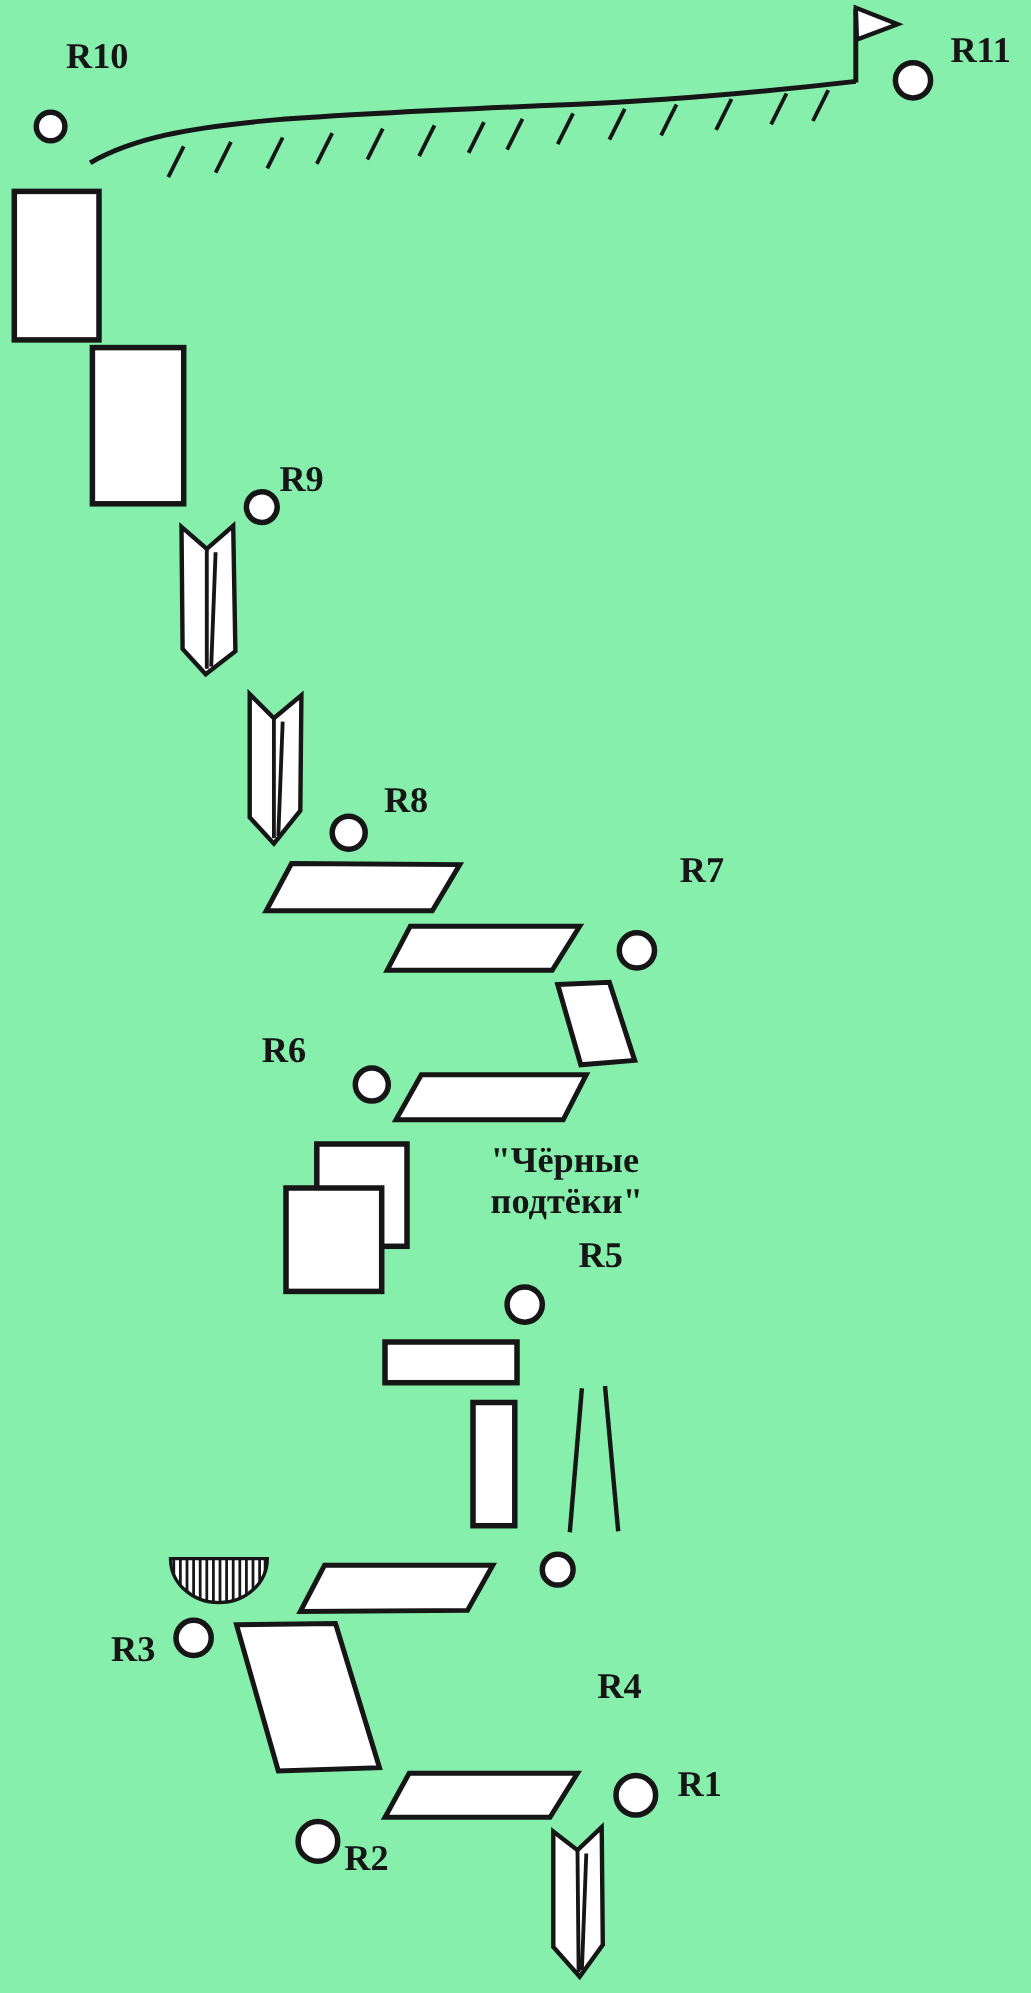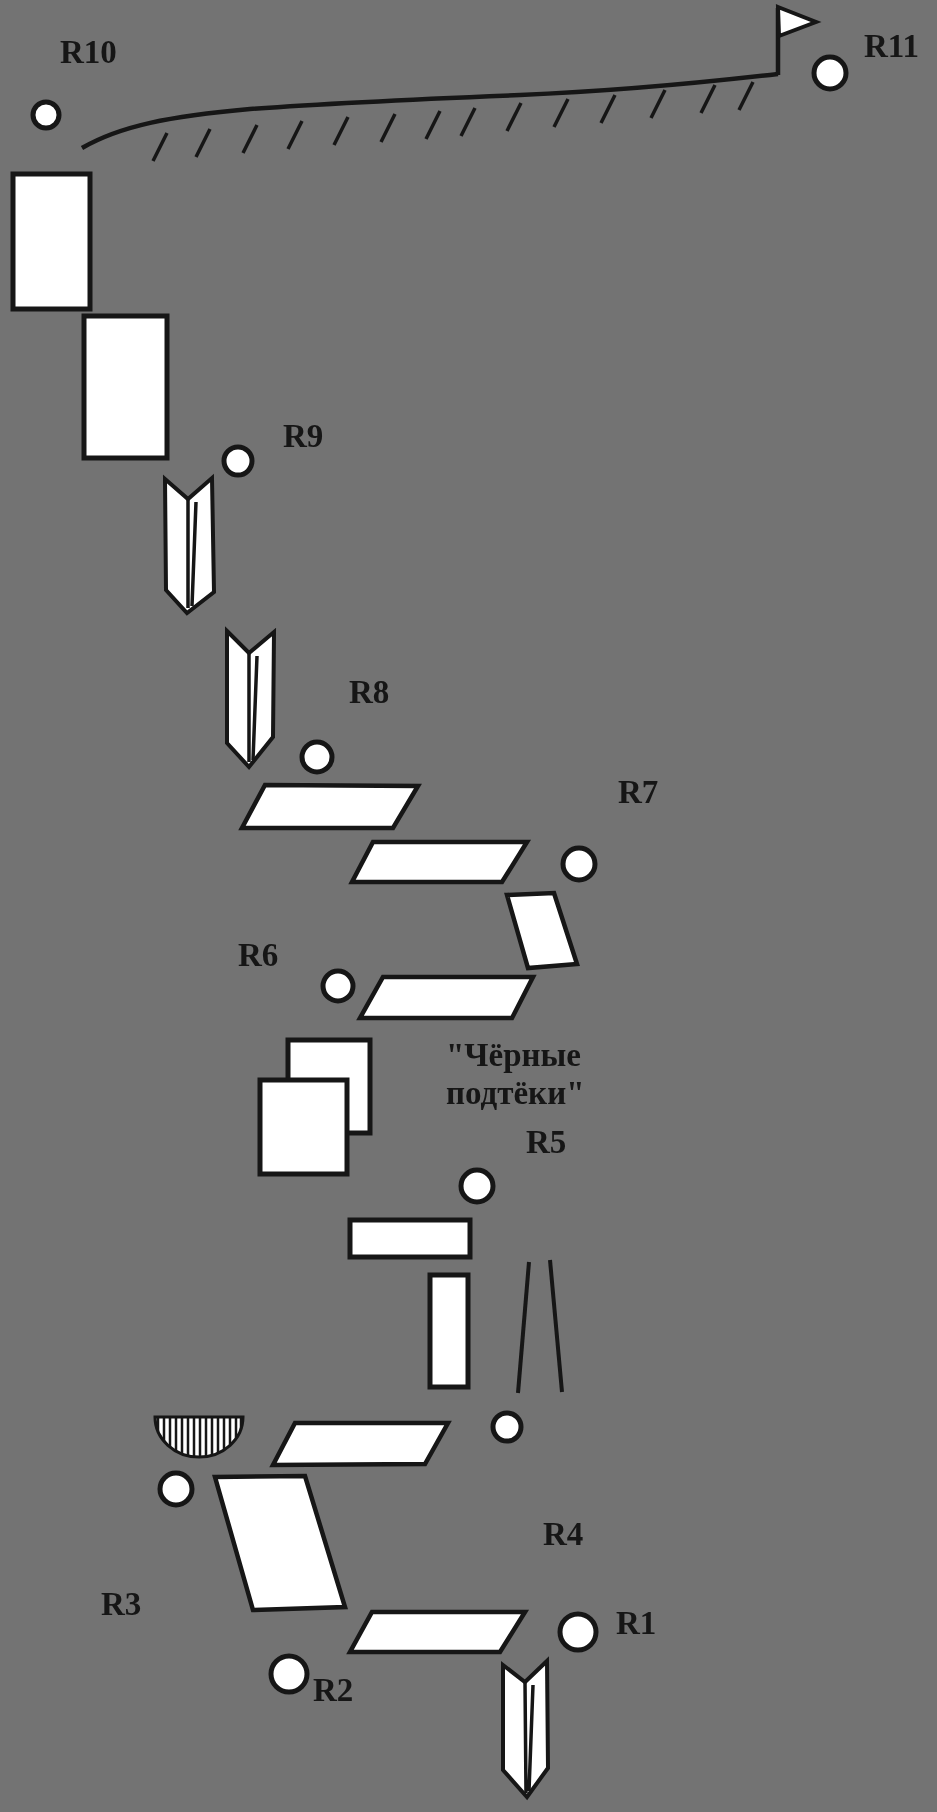--- a/index.html
+++ b/index.html
@@ -1,17 +1,17 @@
 <!DOCTYPE html>
 <html><head>
 <meta charset="utf-8">
 <style>
   html,body{margin:0;padding:0;background:#ffffff;}
   .stage{
-    position:relative;width:937px;height:1812px;background:#737373;overflow:hidden;
+    position:relative;width:937px;height:1812px;background:#86efac;overflow:hidden;
     font-family:"Liberation Serif","DejaVu Serif",serif;
   }
   .stage svg{position:absolute;left:0;top:0;}
   .lbl{
     position:absolute;font-weight:700;font-size:33px;line-height:1;
     color:#161616;white-space:nowrap;
   }
   .annotation{
     position:absolute;left:446px;top:1036px;
     font-weight:700;font-size:33px;line-height:38px;color:#161616;
@@ -121,26 +121,26 @@
     <circle cx="338" cy="986" r="15" fill="#ffffff" stroke="#161616" stroke-width="5"></circle>
     <circle cx="477" cy="1186" r="16" fill="#ffffff" stroke="#161616" stroke-width="5"></circle>
     <circle cx="507" cy="1427" r="14" fill="#ffffff" stroke="#161616" stroke-width="5"></circle>
     <circle cx="176" cy="1489" r="16" fill="#ffffff" stroke="#161616" stroke-width="5"></circle>
     <circle cx="289" cy="1674" r="18" fill="#ffffff" stroke="#161616" stroke-width="5"></circle>
     <circle cx="578" cy="1632" r="18" fill="#ffffff" stroke="#161616" stroke-width="5"></circle>
   </svg>
 
   <span class="lbl" style="left:60px;top:36px">R10</span>
   <span class="lbl" style="left:864px;top:30px">R11</span>
-  <span class="lbl" style="left:283px;top:420px">R9</span>
-  <span class="lbl" style="left:349px;top:676px">R8</span>
+  <span class="lbl" style="left:254px;top:420px">R9</span>
+  <span class="lbl" style="left:349px;top:712px">R8</span>
   <span class="lbl" style="left:618px;top:776px">R7</span>
   <span class="lbl" style="left:238px;top:939px">R6</span>
   <span class="lbl" style="left:526px;top:1126px">R5</span>
   <span class="lbl" style="left:543px;top:1518px">R4</span>
-  <span class="lbl" style="left:101px;top:1588px">R3</span>
+  <span class="lbl" style="left:101px;top:1484px">R3</span>
   <span class="lbl" style="left:313px;top:1674px">R2</span>
   <span class="lbl" style="left:616px;top:1607px">R1</span>
 
   <div class="annotation">"Чёрные
 подтёки"</div>
 
 </div>
 
 </body></html>

